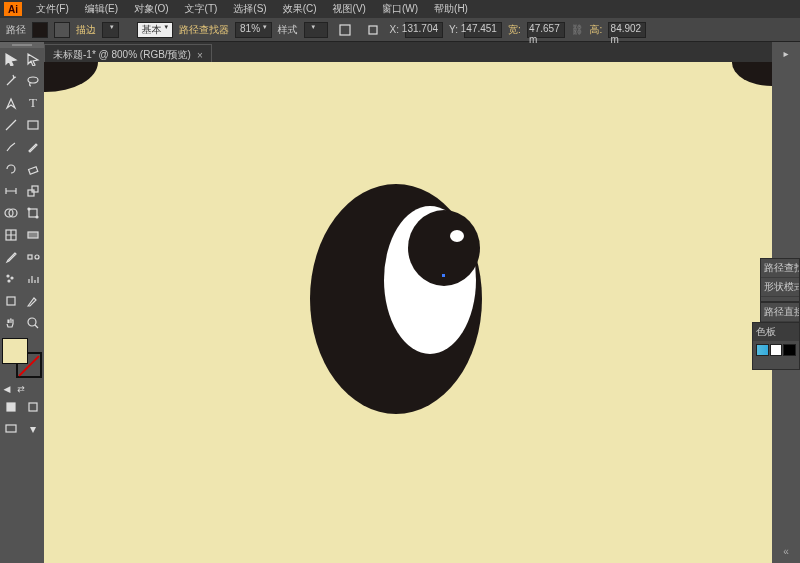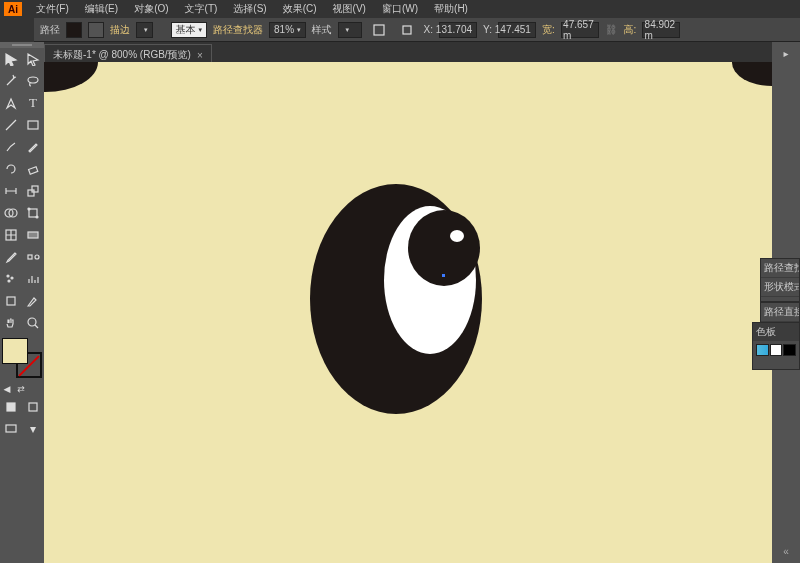--- a/index.html
+++ b/index.html
@@ -19,26 +19,25 @@
     width: 18px; height: 14px; background: #ff7a00; color:#330000;
     font-weight: bold; font-size: 10px; display:flex; align-items:center; justify-content:center;
     margin-right: 6px;
   }
   .menu-item { padding: 2px 8px; cursor: default; color:#ccc; }
   
   .optbar {
     height: 24px; background:#474747; display:flex; align-items:center;
     padding: 0 6px; gap:6px; font-size:10px; position:relative;
     border-bottom:1px solid #222;
-    margin-left:34px;
   }
   .opt-label { color:#e6c77a; }
   .opt-dd, .opt-input {
     background:#333; border:1px solid #222; color:#ccc; height:16px;
-    display:inline-flex; align-items:center; padding:0 4px; font-size:10px;
+    display:inline-flex; padding:0 4px; font-size:10px;
   }
   .opt-input { width:38px; justify-content:flex-end; }
   .chev { margin-left:3px; font-size:7px; }
   .chain { color:#888; }
   
   .tabbar {
     height: 24px; background:#333333; display:flex; align-items:flex-end;
     padding-left:44px; border-bottom:1px solid #111;
   }
   .doctab {

